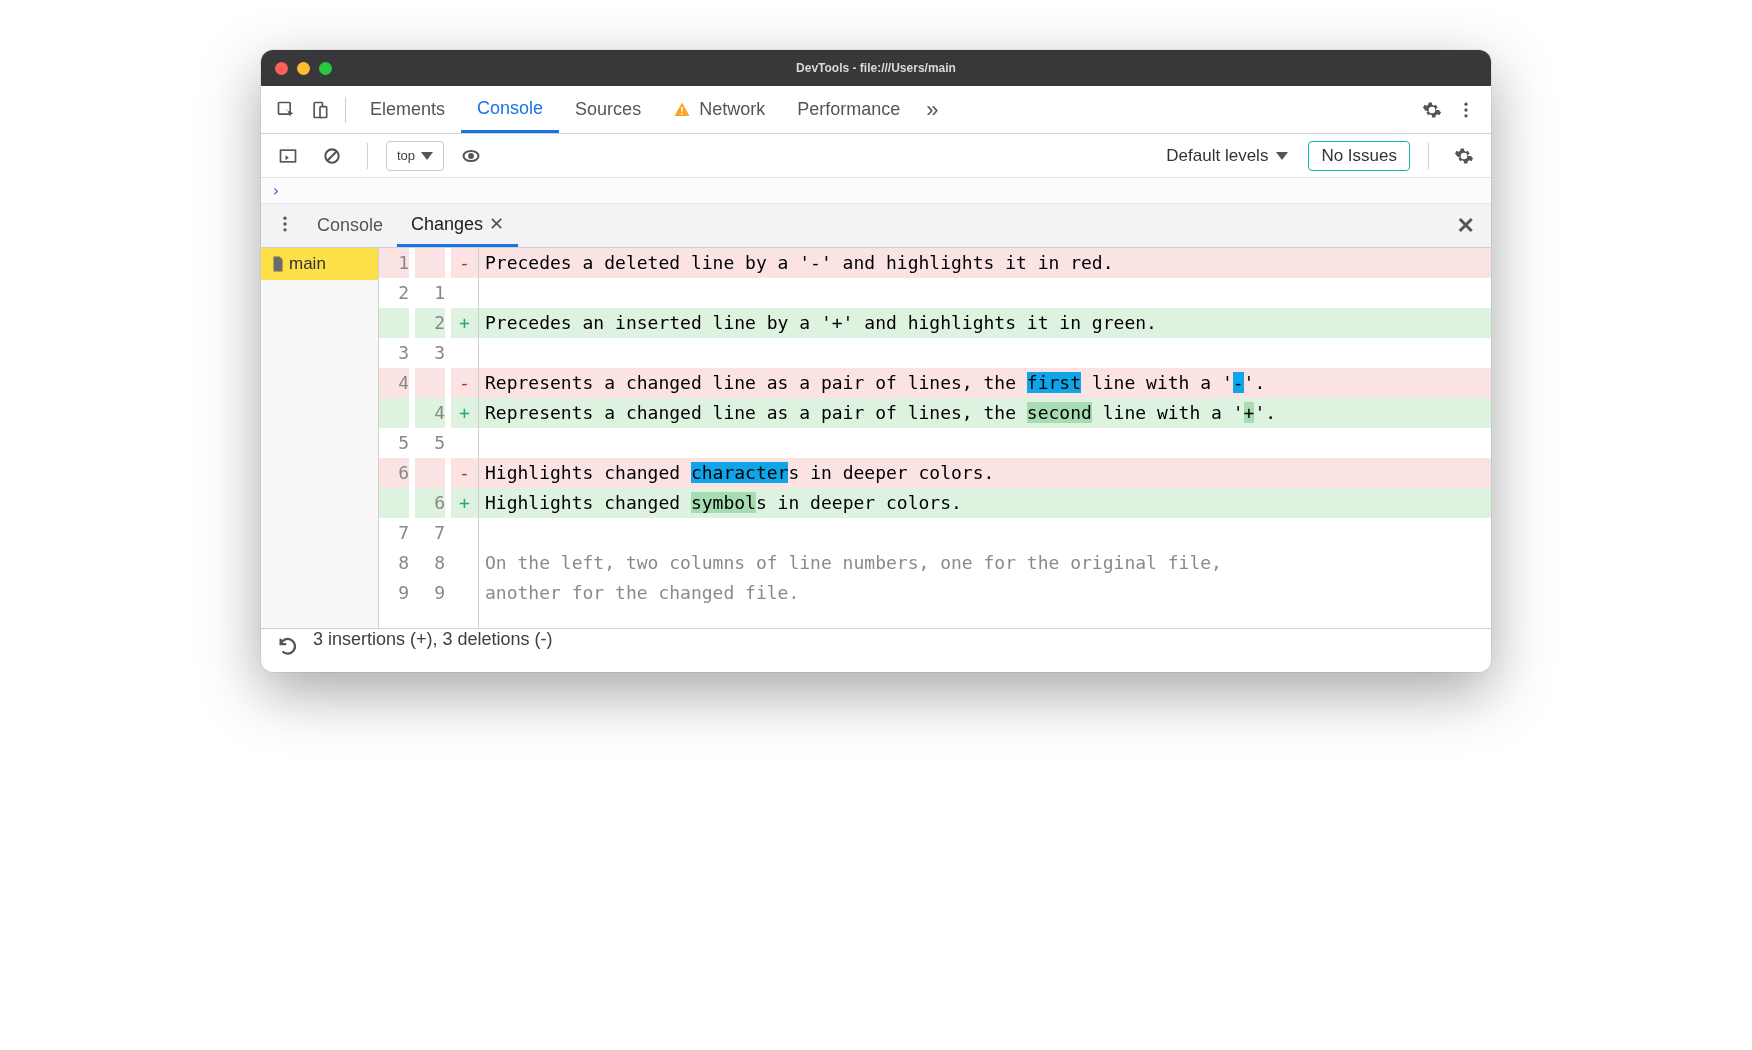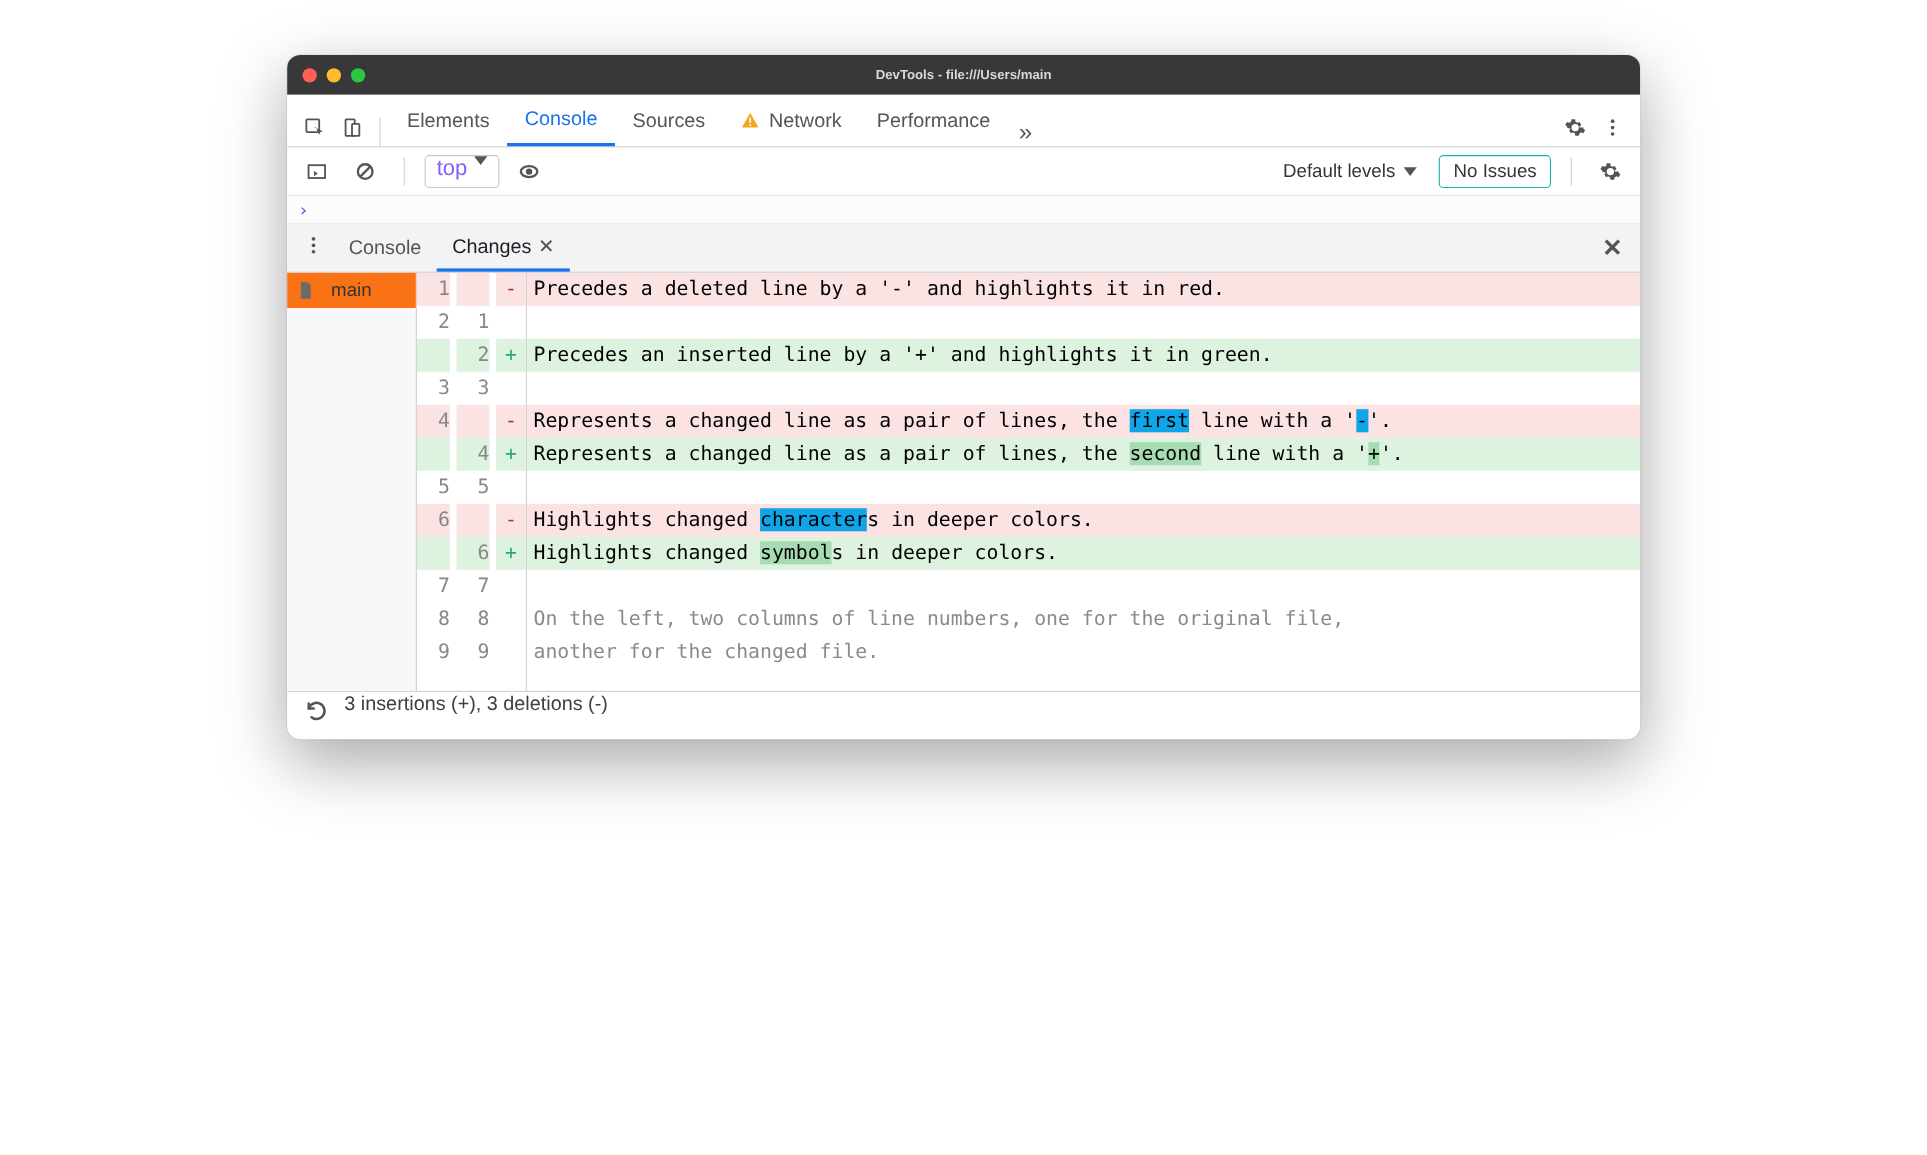--- a/index.html
+++ b/index.html
@@ -22,21 +22,21 @@
     height:36px;
     display:flex; align-items:center;
     padding:0 14px; gap:10px;
     position:relative;
   }
   .traffic { display:flex; gap:9px; }
   .traffic span { width:13px; height:13px; border-radius:50%; display:block;}
   .tl-red{background:#ff5f57;} .tl-yel{background:#febc2e;} .tl-grn{background:#28c840;}
   .titletext { position:absolute; left:0; right:0; text-align:center; color:#d9d9da; font-size:12px; font-weight:600;}
   .main-toolbar {
-    height:48px; display:flex; align-items:flex-end; gap:0;
+    height:48px; display:flex; align-items:center; gap:0;
     border-bottom:1px solid #d0d0d0; padding:0 8px;
   }
   .icon-btn {
     width:34px; height:34px; display:flex; justify-content:center; align-items:center;
     color:#555; cursor:pointer;
   }
   .icon-btn svg { width:20px; height:20px; }
   .vdivider { width:1px; height:26px; background:#d0d0d0; margin:0 8px;}
   .tabs { display:flex; align-items:center; height:100%; }
   .tab {
@@ -45,23 +45,23 @@
   }
   .tab.active { color:#1a73e8; border-bottom:3px solid #1a73e8; }
   .tab .warn { width:18px; height:18px; }
   .spacer{flex:1;}
   .more-tabs { color:#555; font-size:22px; padding:0 10px; cursor:pointer;}
   .console-toolbar {
     height:44px; display:flex; align-items:center; gap:10px; padding:0 10px;
     border-bottom:1px solid #e4e4e4;
   }
   .scope-select {
-    display:flex; gap:6px;
+    display:flex; align-items:center; gap:6px;
     border:1px solid #c8c8c8; border-radius:4px; height:30px; padding:0 10px;
-    color:#8b5cf6; font-size:20px;
+    color:#404040; font-size:13px;
   }
   .tri-down { width:0;height:0;border-left:6px solid transparent;border-right:6px solid transparent;border-top:8px solid #555;}
   .filter-input {
     flex:0 0 420px; height:30px; border:1px solid #c8c8c8; border-radius:4px; padding:0 10px;
     font-size:17px; color:#333;
   }
   .levels-select {
     display:flex; align-items:center; gap:8px; height:30px; padding:0 10px; font-size:17px; color:#333;
   }
   .noissues {
@@ -76,21 +76,21 @@
   .drawer-tabs .drawer-more svg{width:20px;height:20px;}
   .drawer-tab { padding:0 14px; height:100%; display:flex; align-items:center; gap:6px; font-size:18px; color:#555; cursor:pointer;}
   .drawer-tab.active { color:#202124; border-bottom:3px solid #1a73e8;}
   .drawer-tab .close-x { font-size:18px; color:#555;}
   .drawer-close { margin-left:auto; padding:0 10px; font-size:22px; color:#555; cursor:pointer; font-weight:bold;}
   .changes-body { display:flex; height:380px; }
   .file-tree {
     width:118px; background:#f8f8f8; border-right:1px solid #d0d0d0;
   }
   .file-item {
-    display:flex; align-items:center; gap:14px; padding:6px 8px; background:#f97316; font-size:17px; color:#333;
+    display:flex; align-items:center; gap:2px; padding:6px 8px; background:#fde047; font-size:17px; color:#333;
   }
   .file-item svg{width:18px;height:18px;fill:#6b6b6b;}
   .diff-area { flex:1; display:flex; overflow:hidden;}
   .gutters { display:flex; font-family:"SF Mono","Menlo",monospace; font-size:18px; color:#888; }
   .gcol { width:36px; text-align:right; padding-right:6px; }
   .gcol div { height:30px; line-height:30px;}
   .marker-col { width:28px; text-align:center; font-family:"SF Mono",monospace; font-size:18px; border-right:1px solid #d0d0d0;}
   .marker-col div { height:30px; line-height:30px;}
   .code-col { flex:1; font-family:"SF Mono","Menlo",monospace; font-size:18px; }
   .code-col .row { height:30px; line-height:30px; white-space:pre; padding:0 6px;}

